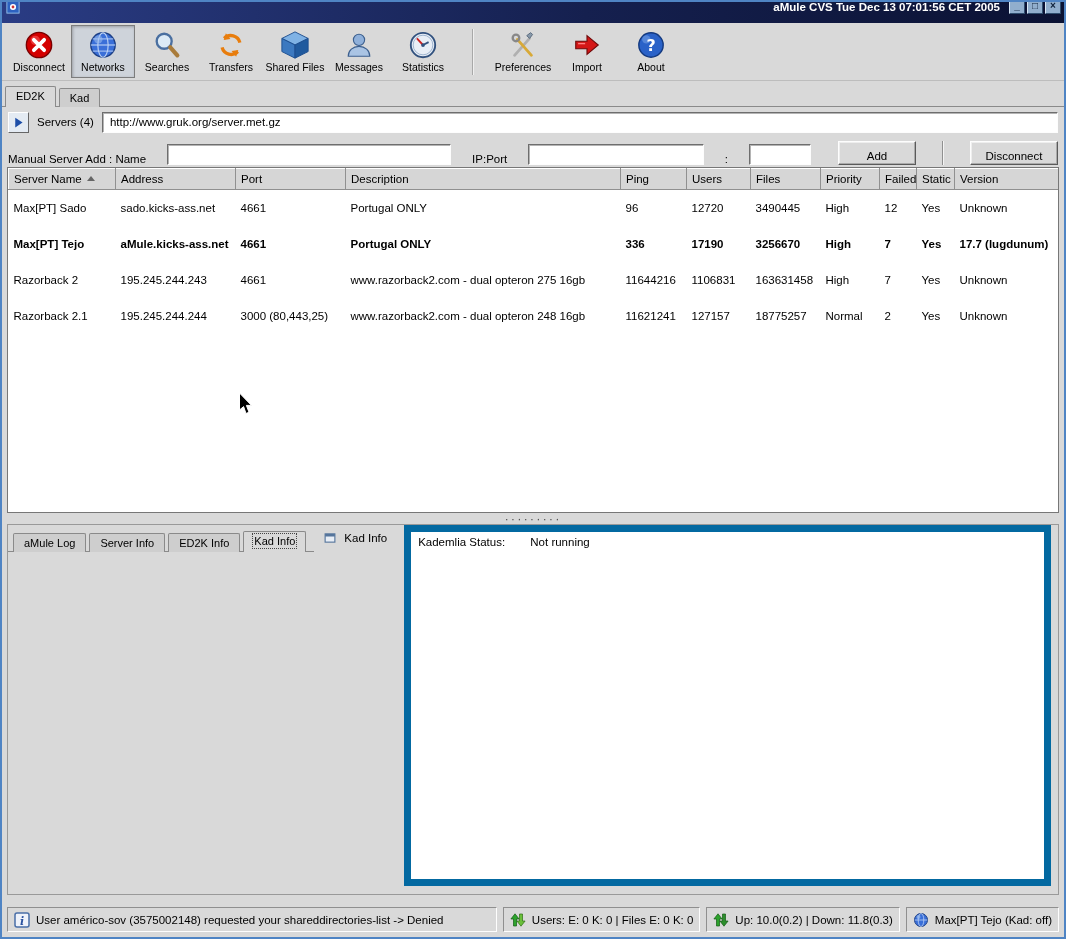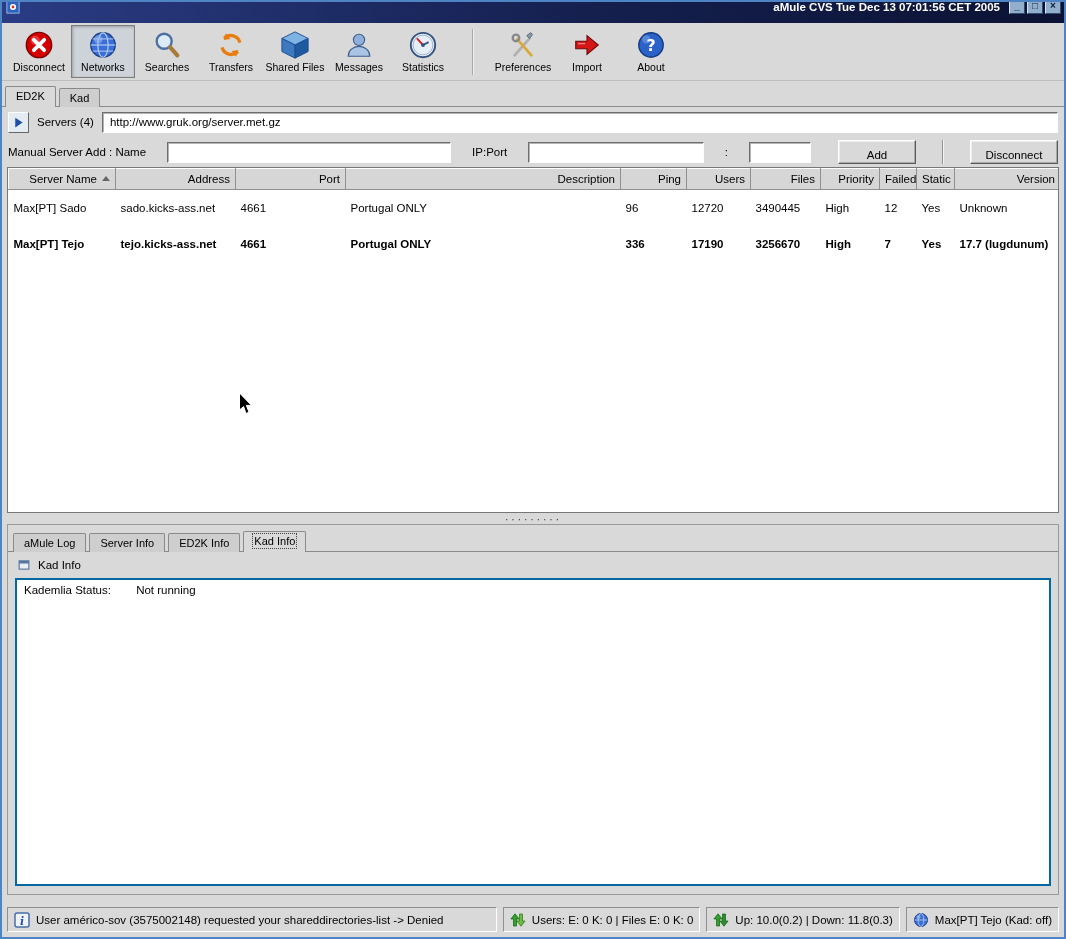--- a/index.html
+++ b/index.html
@@ -41,55 +41,55 @@
 
   
   .upper{height:406px;flex:none;display:flex;flex-direction:column;background:#d9d9d9}
   .servers-row{height:30px;flex:none;display:flex;align-items:center;gap:8px;padding:3px 6px}
   .play-btn{width:21px;height:21px;background:#e4ebf3;border:1px solid;
             border-color:#fff #666 #666 #fff;display:flex;align-items:center;justify-content:center;padding:0}
   .play-icon{width:13px;height:13px}
   .text-input{height:21px;background:#fff;border:1px solid;border-color:#6e6e6e #fdfdfd #fdfdfd #6e6e6e;
               box-shadow:inset 1px 1px 0 #b4b4b4;font:11.5px "Liberation Sans","DejaVu Sans",sans-serif;padding:1px 7px}
   .url-input{flex:1}
-  .manual-row{height:30px;flex:none;display:flex;align-items:center;gap:21px;padding:2px 6px}
+  .manual-row{height:30px;flex:none;display:flex;align-items:flex-end;gap:21px;padding:2px 6px}
   .name-input{width:284px}
   .ip-input{flex:1}
   .port-input{width:62px}
   .btn{height:24px;background:#d9d9d9;border:1px solid;border-color:#fdfdfd #5a5a5a #5a5a5a #fdfdfd;
        box-shadow:inset -1px -1px 0 #aaa,inset 1px 1px 0 #eee;
        font:11.5px "Liberation Sans","DejaVu Sans",sans-serif;padding:8px 4px}
   .add-btn{width:78px;margin-left:6px}
   .v-sep{width:0;height:24px;border-left:1px solid #909090;border-right:1px solid #f4f4f4;margin:0 5px}
   .disconnect-btn{width:88px}
 
   
   .table-wrap{flex:1;margin:0 5px;border:1px solid #777;background:#fff;overflow:hidden}
   table{border-collapse:collapse;table-layout:fixed;width:100%}
   th{height:21px;background:#d6d6d6;border-top:1px solid #fff;border-left:1px solid #fff;
      border-right:1px solid #909090;border-bottom:1px solid #909090;font-weight:normal;
-     font-size:11.5px;text-align:right;padding:0 5px;white-space:nowrap;overflow:hidden}
+     font-size:11.5px;text-align:left;padding:0 5px;white-space:nowrap;overflow:hidden}
   td{height:20px;font-size:11.5px;padding:12px 5px;white-space:nowrap;overflow:hidden}
   tr.bold td{font-weight:bold}
   .sort-arrow{display:inline-block;margin-left:5px;width:0;height:0;
               border-left:4px solid transparent;border-right:4px solid transparent;
               border-bottom:5px solid #666;vertical-align:2px}
 
   
   .splitter{height:11px;flex:none;display:flex;align-items:center;justify-content:center}
   .splitter-handle{color:#555;font-size:13px;letter-spacing:2px;line-height:5px}
   .splitter-handle::before{content:"·········"}
 
   
-  .lower{flex:1;margin:0 5px 12px;border:1px solid #999;display:flex;flex-direction:column;
+  .lower{flex:1;margin:0 5px 12px;border:1px solid #999;display:flex;
          background:#d9d9d9;min-height:0}
   .tabbar-bottom{height:27px;flex:none;padding:3px 5px 0}
   .info-header{height:26px;flex:none;display:flex;align-items:center;gap:8px;padding:0 10px}
   .small-icon{width:12px;height:12px;flex:none}
-  .info-content{flex:1;margin:0 7px 8px;background:#fff;border:2px solid #0369a1;
+  .info-content{flex:1;margin:0 7px 8px;background:#fff;border:7px solid #0369a1;
                 padding:4px 7px;overflow:hidden}
   .kad-status-value{margin-left:22px}
 
   
   .statusbar{height:25px;flex:none;margin:0 5px 5px;display:flex;gap:6px}
   .seg{display:flex;align-items:center;gap:6px;padding:0 6px;background:#d9d9d9;
        border:1px solid;border-color:#8f8f8f #fdfdfd #fdfdfd #8f8f8f;white-space:nowrap}
   .seg-log{flex:1;min-width:0}
   .status-icon{width:16px;height:16px;flex:none}
 
@@ -293,31 +293,57 @@
               <td>96</td>
               <td>12720</td>
               <td>3490445</td>
               <td>High</td>
               <td>12</td>
               <td>Yes</td>
               <td>Unknown</td>
             </tr>
             <tr class="bold">
               <td>Max[PT] Tejo</td>
-              <td>tejo.kicks-ass.net</td>
+              <td>aMule.kicks-ass.net</td>
               <td>4661</td>
               <td>Portugal ONLY</td>
               <td>336</td>
               <td>17190</td>
               <td>3256670</td>
               <td>High</td>
               <td>7</td>
               <td>Yes</td>
               <td>17.7 (lugdunum)</td>
             </tr>
+            <tr>
+              <td>Razorback 2</td>
+              <td>195.245.244.243</td>
+              <td>4661</td>
+              <td>www.razorback2.com - dual opteron 275 16gb</td>
+              <td>11644216</td>
+              <td>1106831</td>
+              <td>163631458</td>
+              <td>High</td>
+              <td>7</td>
+              <td>Yes</td>
+              <td>Unknown</td>
+            </tr>
+            <tr>
+              <td>Razorback 2.1</td>
+              <td>195.245.244.244</td>
+              <td>3000 (80,443,25)</td>
+              <td>www.razorback2.com - dual opteron 248 16gb</td>
+              <td>11621241</td>
+              <td>127157</td>
+              <td>18775257</td>
+              <td>Normal</td>
+              <td>2</td>
+              <td>Yes</td>
+              <td>Unknown</td>
+            </tr>
           </tbody>
       </table>
     </div>
   </div>
 
   <div class="splitter">
     <span class="splitter-handle"></span>
   </div>
 
   <div class="lower">

